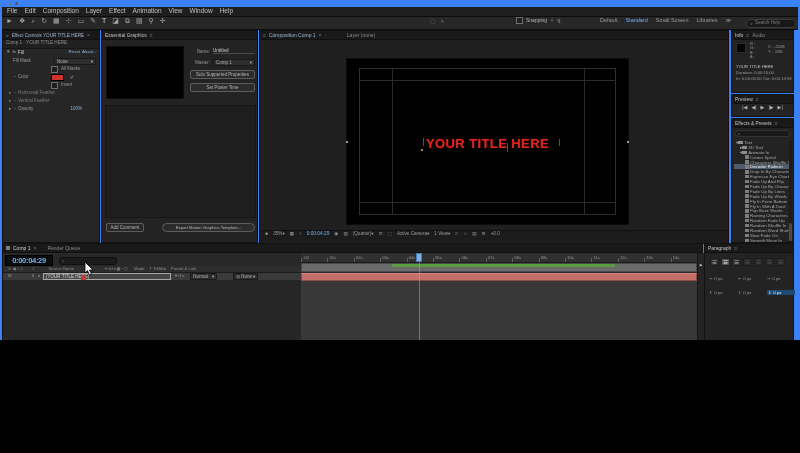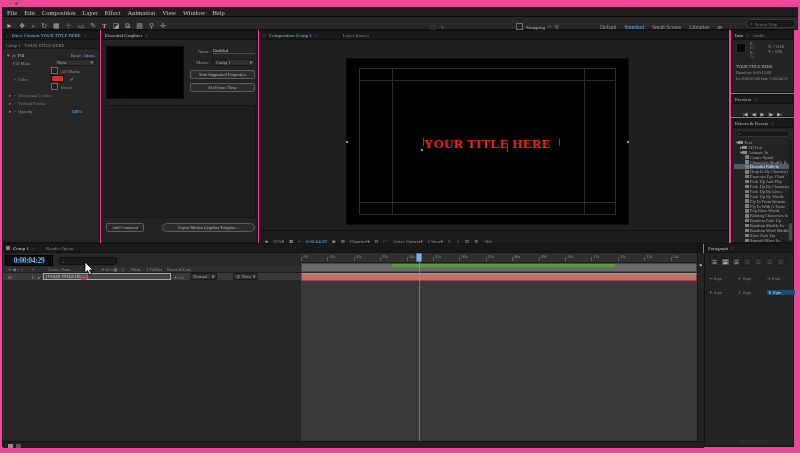--- a/index.html
+++ b/index.html
@@ -1,19 +1,19 @@
 <!DOCTYPE html>
 <html><head>
 <meta charset="utf-8">
 <style>
   html,body{margin:0;padding:0;background:#000;}
-  #app{position:relative;width:800px;height:453px;background:#ec4899;overflow:hidden;
-       font-family:Liberation Serif, serif;color:#a0a0a0;}
+  #app{position:relative;width:800px;height:340px;background:#3b82f6;overflow:hidden;
+       font-family:Liberation Sans, sans-serif;color:#a0a0a0;}
   .ab{position:absolute;box-sizing:border-box;}
-  .flex{display:flex;align-items:flex-end;}
+  .flex{display:flex;align-items:flex-start;}
   .nw{white-space:nowrap;overflow:hidden;}
   .tabs{background:#191919;height:9px;display:flex;align-items:center;font-size:5px;
         color:#9a9a9a;padding:0 3px;gap:3px;border-bottom:1px solid #101010;box-sizing:border-box;}
   .panel{background:#242424;border:1px solid #121212;}
   .dd{background:#2e2e2e;border:1px solid #191919;border-radius:1px;color:#b0b0b0;
       display:flex;align-items:center;justify-content:space-between;padding:0 2px;
       font-size:4.5px;height:7px;box-sizing:border-box;}
   .cb{width:5px;height:5px;border:1px solid #6e6e6e;background:#1f1f1f;display:inline-block;}
   .btn{border:1px solid #5d5d5d;border-radius:2px;background:#2c2c2c;color:#b8b8b8;
        font-size:4.5px;display:flex;align-items:center;justify-content:center;box-sizing:border-box;}

